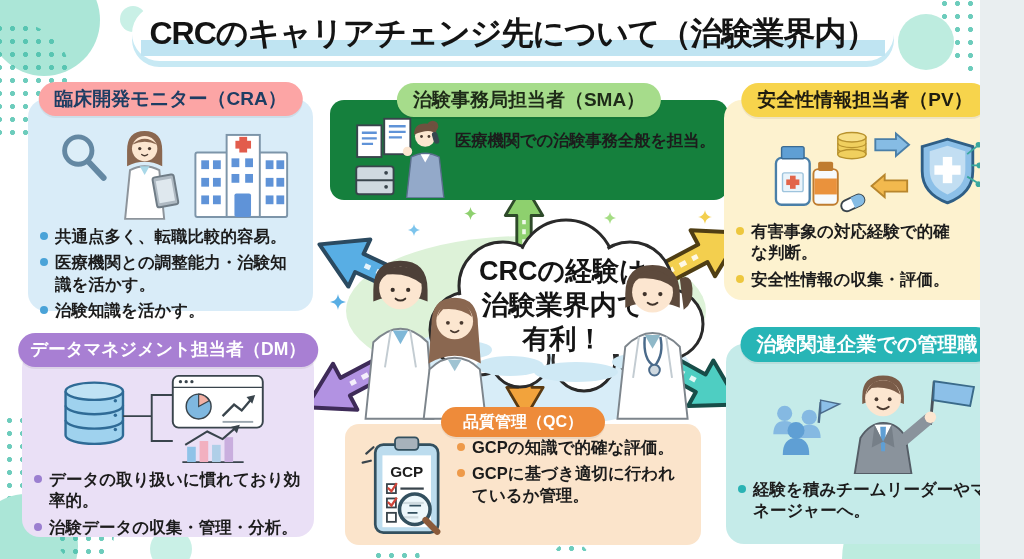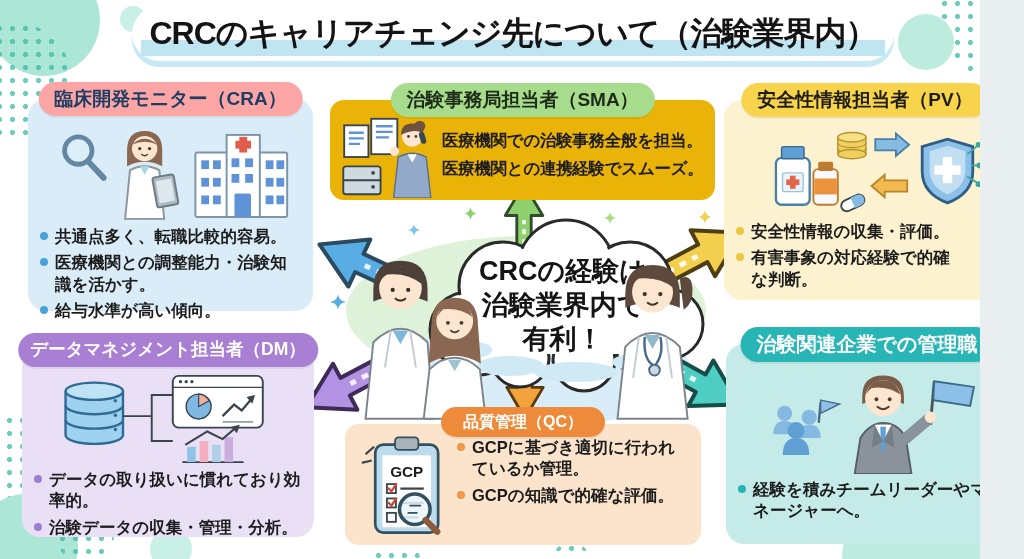--- a/index.html
+++ b/index.html
@@ -259,26 +259,26 @@
       <div class="bul">
           <span class="dot" style="background:#4aa3d8;"></span>
           <span>共通点多く、転職比較的容易。</span>
         </div>
       <div class="bul">
           <span class="dot" style="background:#4aa3d8;"></span>
           <span>医療機関との調整能力・治験知識を活かす。</span>
         </div>
       <div class="bul">
           <span class="dot" style="background:#4aa3d8;"></span>
-          <span>給与水準が高い傾向。</span>
-        </div>
-    </div>
-  </div>
-
-  <div class="card" style="left:330px;top:100px;width:385px;height:100px;background:#eab308;border-radius:14px;">
+          <span>治験知識を活かす。</span>
+        </div>
+    </div>
+  </div>
+
+  <div class="card" style="left:330px;top:100px;width:385px;height:100px;background:#15803d;border-radius:14px;padding-left:13px;">
     <div class="pill" style="background:#a6dc8b;color:#1e2b18;">治験事務局担当者（SMA）</div>
     <div style="display:flex;align-items:flex-start;gap:6px;padding:16px 8px 0 10px;">
       <div class="illus">
         <svg width="96" height="82" viewBox="0 0 100 88">
           <g fill="#fff" stroke="#39444c" stroke-width="2">
             <rect x="3" y="10" width="26" height="34"></rect>
               <rect x="32" y="3" width="28" height="38"></rect>
           </g>
           <g stroke="#5f93d8" stroke-width="2.5" fill="none">
             <path d="M8,18 h16 M8,24 h16 M8,30 h12"></path>
@@ -294,21 +294,20 @@
           <circle cx="72" cy="22" r="1.5" fill="#4a3a30"></circle>
             <circle cx="80" cy="22" r="1.5" fill="#4a3a30"></circle>
           <rect x="84" y="17" width="6" height="13" rx="3" fill="#37474f" transform="rotate(-16 87 23)"></rect>
           <path d="M56,88 L61,44 Q76,36 91,44 L96,88 Z" fill="#93a9c9" stroke="#5a6e8c" stroke-width="1.5"></path>
           <polygon points="71,41 81,41 76,50" fill="#fff"></polygon>
           <circle cx="57" cy="38" r="5" fill="#fce6d0"></circle>
         </svg>
       </div>
       <div style="font-size:16.5px;font-weight:700;line-height:1.7;letter-spacing:-0.3px;white-space:nowrap;padding-top:10px;">
         <div>医療機関での治験事務全般を担当。</div>
-        <div>医療機関との連携経験でスムーズ。</div>
       </div>
     </div>
   </div>
 
   <div class="card" style="left:724px;top:100px;width:282px;height:200px;background:#fdf2cf;">
     <div class="pill" style="background:#f7d44c;color:#1f1c10;">安全性情報担当者（PV）</div>
     <div class="illus" style="margin-top:26px;height:90px;">
       <svg width="240" height="90" viewBox="0 0 250 96">
         <rect x="96" y="12" width="30" height="18" fill="#f0cf5e" stroke="#b8922d" stroke-width="1.5"></rect>
         <ellipse cx="111" cy="12" rx="15" ry="5" fill="#f7df87" stroke="#b8922d" stroke-width="1.5"></ellipse>
@@ -336,25 +335,25 @@
           <path d="M234,30 L244,22 M238,42 L248,42 M234,54 L244,60"></path>
         </g>
         <circle cx="246" cy="20" r="3" fill="#3aa79e"></circle>
           <circle cx="249" cy="42" r="3" fill="#3aa79e" transform="translate(-2 0)"></circle>
           <circle cx="246" cy="62" r="3" fill="#3aa79e"></circle>
       </svg>
     </div>
     <div class="buls">
       <div class="bul">
           <span class="dot" style="background:#edc73d;"></span>
+          <span style="max-width:205px;">有害事象の対応経験で的確な判断。</span>
+        </div>
+      <div class="bul">
+          <span class="dot" style="background:#edc73d;"></span>
           <span>安全性情報の収集・評価。</span>
-        </div>
-      <div class="bul">
-          <span class="dot" style="background:#edc73d;"></span>
-          <span style="max-width:205px;">有害事象の対応経験で的確な判断。</span>
         </div>
     </div>
   </div>
 
   <div class="card" style="left:22px;top:350px;width:292px;height:187px;background:#eae0f6;">
     <div class="pill" style="background:#a87fd3;color:#ffffff;font-size:17.5px;padding:6px 12px;">データマネジメント担当者（DM）</div>
     <div class="illus" style="margin-top:24px;height:90px;">
       <svg width="240" height="90" viewBox="0 0 250 94">
         <path d="M18,18 v46 a30,9 0 0 0 60,0 v-46" fill="#9fd2ee" stroke="#2f6b96" stroke-width="2.5"></path>
         <ellipse cx="48" cy="18" rx="30" ry="9" fill="#bfe2f4" stroke="#2f6b96" stroke-width="2.5"></ellipse>
@@ -415,25 +414,25 @@
           <rect x="31" y="90" width="10" height="10" fill="#fff" stroke="#39444c" stroke-width="2"></rect>
           <path d="M46,95 h20" stroke="#39444c" stroke-width="2.5"></path>
           <circle cx="62" cy="86" r="17" fill="#eaf6fa" fill-opacity="0.85" stroke="#33505f" stroke-width="4"></circle>
           <path d="M56,82 h13 M54,90 h11" stroke="#33505f" stroke-width="2"></path>
           <line x1="74" y1="98" x2="87" y2="111" stroke="#8a5a3a" stroke-width="7" stroke-linecap="round"></line>
         </svg>
       </div>
       <div class="buls" style="padding:0;">
         <div class="bul">
             <span class="dot" style="background:#ee9a4a;"></span>
-            <span style="max-width:215px;">GCPに基づき適切に行われているか管理。</span>
+            <span>GCPの知識で的確な評価。</span>
           </div>
         <div class="bul">
             <span class="dot" style="background:#ee9a4a;"></span>
-            <span>GCPの知識で的確な評価。</span>
+            <span style="max-width:215px;">GCPに基づき適切に行われているか管理。</span>
           </div>
       </div>
     </div>
   </div>
 
   <div class="card" style="left:726px;top:344px;width:282px;height:200px;background:#c5ebe9;">
     <div class="pill" style="background:#27b5b6;color:#ffffff;font-size:20px;">治験関連企業での管理職</div>
     <div class="illus" style="margin-top:24px;height:106px;">
       <svg width="238" height="106" viewBox="0 0 250 112">
         <g fill="#85b9e2">

